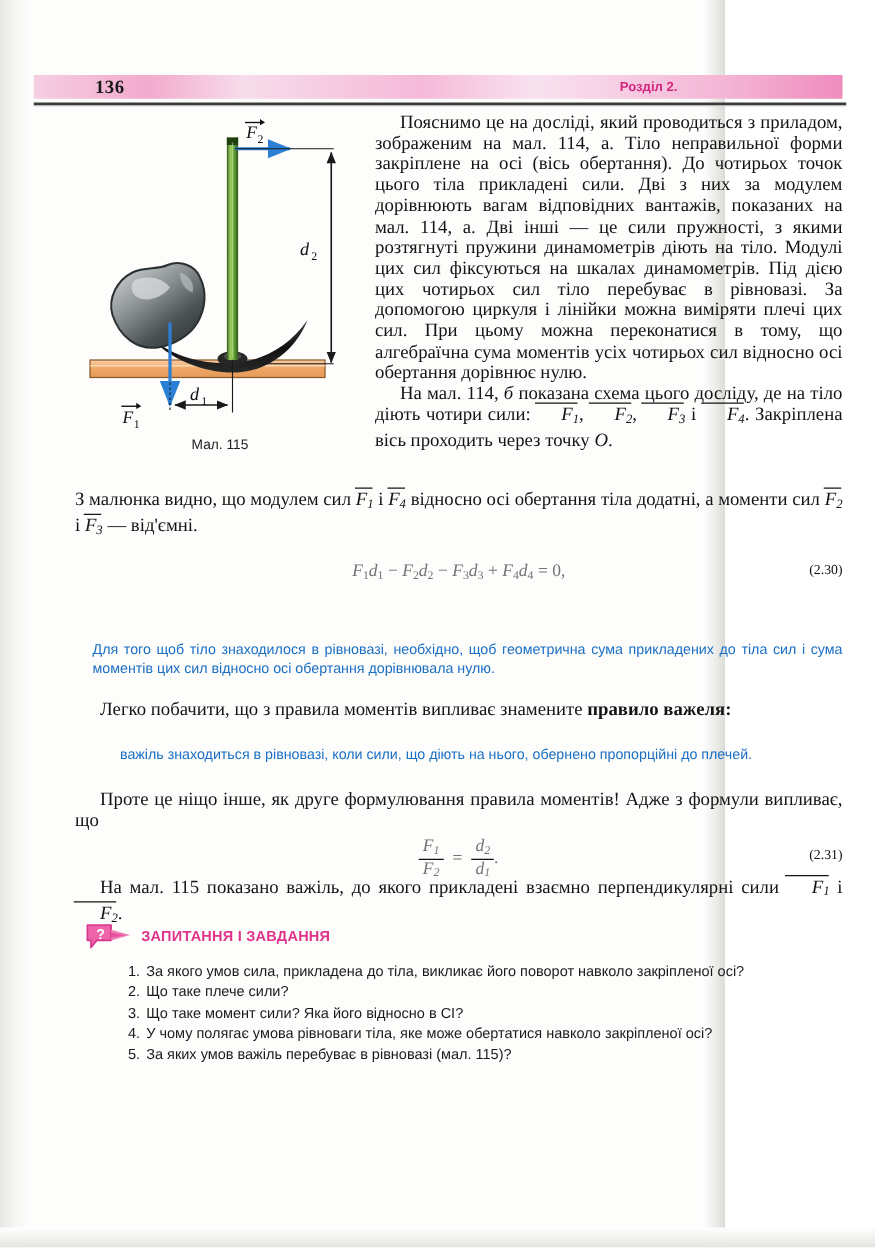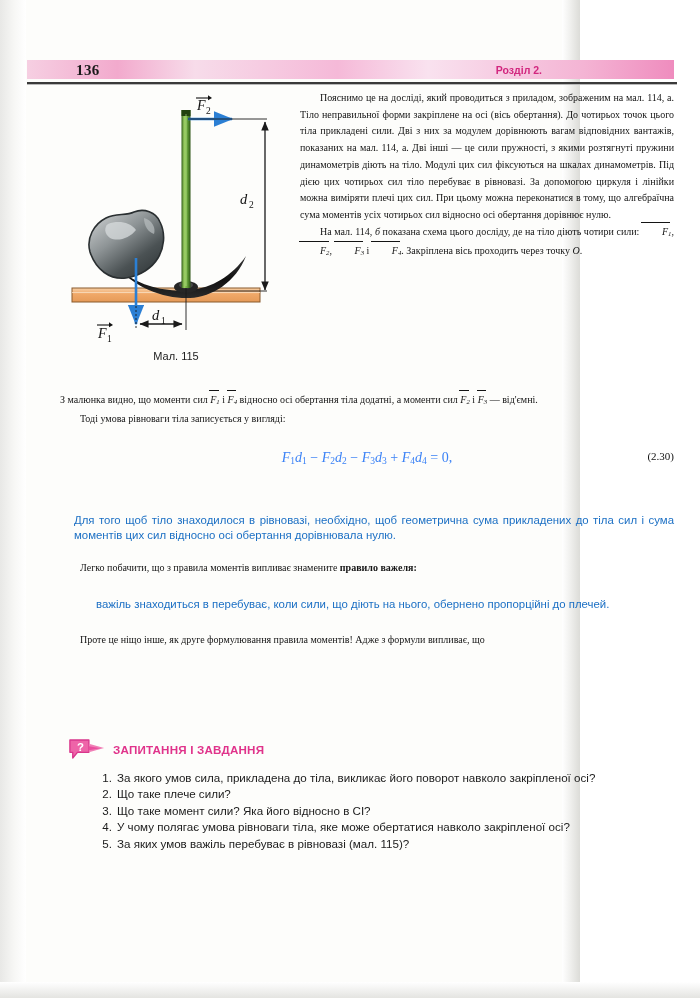--- a/index.html
+++ b/index.html
@@ -100,21 +100,21 @@
     left: 300px; top: 90px;
     width: 374px;
   }
   .full-col {
     position: absolute;
     left: 60px;
     width: 614px;
   }
   p.body {
     margin: 0;
-    font-size: 10px;
+    font-size: 15px;
     line-height: 16.7px;
     color: #141414;
     text-align: justify;
     text-justify: inter-word;
     hyphens: manual;
   }
   p.body.indent { text-indent: 20px; }
 
   .blue-note {
     color: #1b6fc4;
@@ -129,21 +129,21 @@
   .formula-row {
     position: relative;
     height: 22px;
   }
   .formula {
     position: absolute;
     left: 0; right: 0;
     text-align: center;
     font-family: "Liberation Serif", serif;
     font-size: 14px;
-    color: #3b82f6;
+    color: #737373;
   }
   .eqnum {
     position: absolute;
     right: 0;
     font-size: 11px;
     color: #111;
   }
   var, .it { font-style: italic; }
   sub { font-size: .68em; vertical-align: -0.22em; }
   .vec {
@@ -321,23 +321,22 @@
   <div class="col-right">
     <p class="body indent">Пояснимо це на досліді, який проводиться з приладом, зображеним на мал. 114, а. Тіло неправильної форми закріплене на осі (вісь обертання). До чотирьох точок цього тіла прикладені сили. Дві з них за модулем дорівнюють вагам відповідних вантажів, показаних на мал. 114, а. Дві інші — це сили пружності, з якими розтягнуті пружини динамометрів діють на тіло. Модулі цих сил фіксуються на шкалах динамометрів. Під дією цих чотирьох сил тіло перебуває в рівновазі. За допомогою циркуля і лінійки можна виміряти плечі цих сил. При цьому можна переконатися в тому, що алгебраїчна сума моментів усіх чотирьох сил відносно осі обертання дорівнює нулю.</p>
 
     <p class="body indent" style="margin-top:0;">
       <span>На мал. 114, </span><span class="it">б</span><span> показана схема цього досліду, де на тіло діють чотири сили: </span><span class="vec">F<sub>1</sub></span>, <span class="vec">F<sub>2</sub></span>, <span class="vec">F<sub>3</sub></span> і <span class="vec">F<sub>4</sub></span><span>. Закріплена вісь проходить через точку </span><span class="it">O</span><span>.</span>
     </p>
   </div>
 
   <div class="full-col" style="top:392px;">
     <p class="body">
-      <span>З малюнка видно, що моменти сил </span><span class="vec">F<sub>1</sub></span> і <span class="vec">F<sub>4</sub></span><span> відносно осі обертання тіла додатні, а моменти сил </span><span class="vec">F<sub>2</sub></span> і <span class="vec">F<sub>3</sub></span><span> — від'ємні.</span>
+      <span>З малюнка видно, що модулем сил </span><span class="vec">F<sub>1</sub></span> і <span class="vec">F<sub>4</sub></span><span> відносно осі обертання тіла додатні, а моменти сил </span><span class="vec">F<sub>2</sub></span> і <span class="vec">F<sub>3</sub></span><span> — від'ємні.</span>
     </p>
-    <p class="body indent">Тоді умова рівноваги тіла записується у вигляді:</p>
   </div>
 
   <div class="full-col" style="top:450px;">
     <div class="formula-row">
       <div class="formula">
         <span class="it">F</span><sub>1</sub><span class="it">d</span><sub>1</sub> −
         <span class="it">F</span><sub>2</sub><span class="it">d</span><sub>2</sub> −
         <span class="it">F</span><sub>3</sub><span class="it">d</span><sub>3</sub> +
         <span class="it">F</span><sub>4</sub><span class="it">d</span><sub>4</sub> = 0,
       </div>
@@ -350,28 +349,43 @@
     <p class="body indent">
       <span>Легко побачити, що з правила моментів випливає знамените </span><b>правило важеля:</b>
     </p>
   </div>
 
   <div class="full-col" style="top:513px; width:600px; left:74px;">
     <p class="blue-note">Для того щоб тіло знаходилося в рівновазі, необхідно, щоб геометрична сума прикладених до тіла сил і сума моментів цих сил відносно осі обертання дорівнювала нулю.</p>
   </div>
 
   <div class="full-col" style="top:597px; width:600px; left:74px;">
-    <p class="blue-note pad">важіль знаходиться в перебуває, коли сили, що діють на нього, обернено пропорційні до плечей.</p>
+    <p class="blue-note pad">важіль знаходиться в рівновазі, коли сили, що діють на нього, обернено пропорційні до плечей.</p>
   </div>
 
   <div class="full-col" style="top:632px;">
     <p class="body indent">Проте це ніщо інше, як друге формулювання правила моментів! Адже з формули випливає, що</p>
   </div>
 
-
+  <div class="full-col" style="top:668px;">
+    <div class="formula-row" style="height:34px;">
+      <div class="formula" style="top:2px;">
+        <span class="frac"><span class="num"><span class="it">F</span><sub>1</sub></span><span class="den"><span class="it">F</span><sub>2</sub></span></span>
+        <span style="padding:0 4px;">=</span>
+        <span class="frac"><span class="num"><span class="it">d</span><sub>2</sub></span><span class="den"><span class="it">d</span><sub>1</sub></span></span>.
+      </div>
+      <div class="eqnum" style="top:10px;">(2.31)</div>
+    </div>
+  </div>
+
+  <div class="full-col" style="top:702px;">
+    <p class="body indent">
+      <span>На мал. 115 показано важіль, до якого прикладені взаємно перпендикулярні сили </span><span class="vec">F<sub>1</sub></span> і <span class="vec">F<sub>2</sub></span><span>.</span>
+    </p>
+  </div>
 
   <div class="q-head">
     <svg class="q-badge" viewBox="0 0 40 23">
       <path d="M2,2 L22,2 L22,15 L10,15 L5,21 L5,15 L2,15 Z" fill="#ee64a8" stroke="#d8368c" stroke-width="1.4" stroke-linejoin="round"></path>
       <text x="9.5" y="13.5" font-family="Liberation Sans, sans-serif" font-size="12" font-weight="bold" fill="#ffffff">?</text>
       <path d="M22,6 L38,10.5 L22,15 Z" fill="#f07fb6"></path>
       <path d="M22,8.5 L34,10.6 L22,12.8 Z" fill="#ea4e9e"></path>
     </svg>
     <span class="q-title">ЗАПИТАННЯ І ЗАВДАННЯ</span>
   </div>

